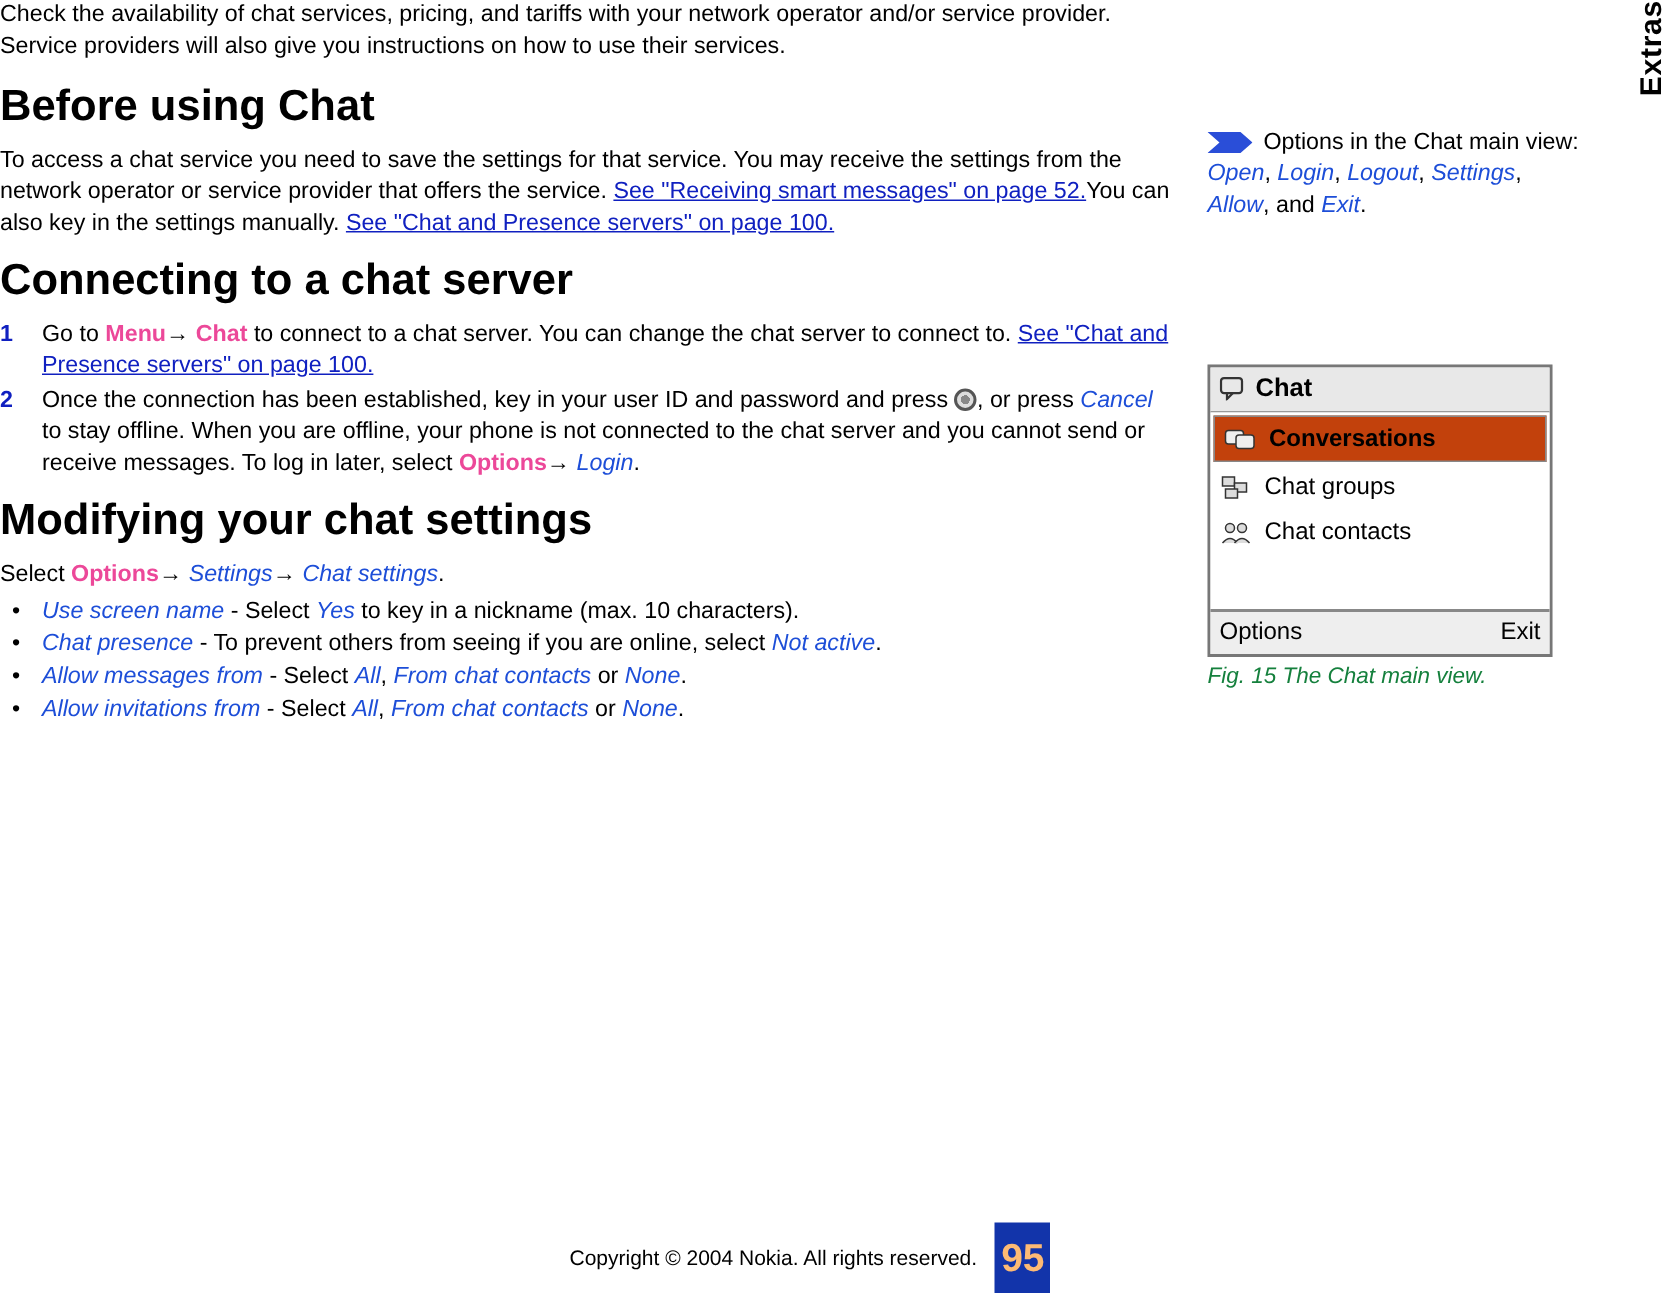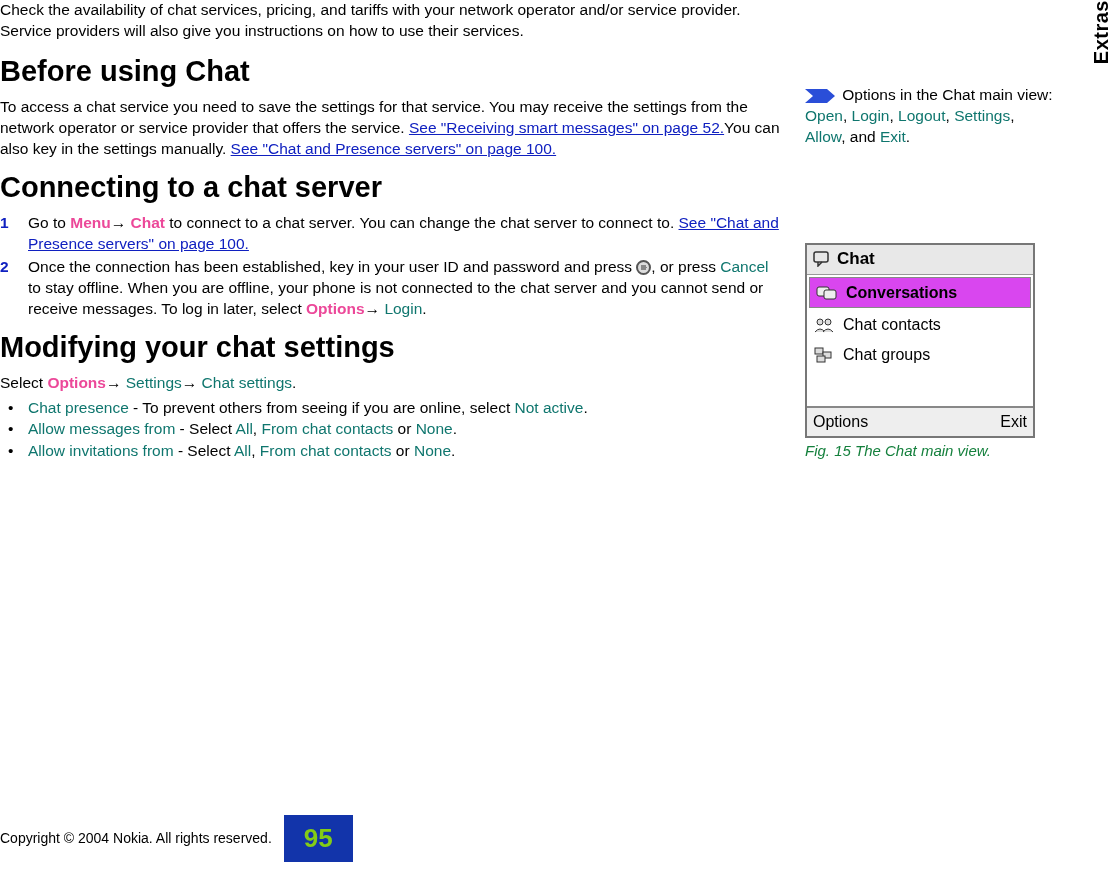--- a/index.html
+++ b/index.html
@@ -43,21 +43,21 @@
     .intro { margin-bottom: 10px; font-size: 15.5px;}
     h2.sec {
       font-family: Arial, Helvetica, sans-serif;
       font-size: 29px;
       font-weight: bold;
       margin: 8px 0 6px 0;
     }
     .body-text { font-size: 15.5px; margin-bottom: 4px; }
     .link { color: #1020c0; text-decoration: underline; }
     .menu-blue { color: #ec4899; font-weight: bold; }
-    .ital-blue { color: #0f766e; }
+    .ital-blue { color: #1d4ed8; font-style: italic; }
     .arrow { font-family: Arial; }
     ol.numlist { list-style: none; padding-left: 0; margin: 4px 0 8px 0; }
     ol.numlist li { margin-bottom: 2px; font-size: 15.5px; padding-left: 28px; position: relative; }
     ol.numlist li .num { position: absolute; left: 0; top: 0; font-weight: bold; color: #1020c0; }
     ul.bullets { list-style: none; padding-left: 0; margin: 4px 0; }
     ul.bullets li { padding-left: 28px; position: relative; font-size: 15.5px; margin-bottom: 1px; }
     ul.bullets li::before { content: "•"; position: absolute; left: 8px; top: 0; color: #000; }
     .nav-circle {
       display: inline-block; width: 15px; height: 15px; border: 2px solid #555; border-radius: 50%;
       vertical-align: middle; position: relative; background: radial-gradient(circle at center, #888 0 3px, #ddd 3px 6px, #fff 6px);
@@ -72,36 +72,36 @@
     .screenshot .titlebar {
       background: #e8e8e8; border-bottom: 1px solid #999; padding: 3px 6px;
       font-weight: bold; font-size: 17px; display:flex; align-items:center;
     }
     .screenshot .titlebar svg { margin-right:6px; }
     .screenshot .rows { flex: 1; background:#fff; }
     .screenshot .row {
       display: flex; align-items: center; padding: 4px 6px; font-size: 16px;
       border-bottom: 0;
     }
-    .screenshot .row.sel { background: #d946ef; font-weight: bold; border:1px solid #888; margin:2px;}
+    .screenshot .row.sel { background: #c2410c; font-weight: bold; border:1px solid #888; margin:2px;}
     .screenshot .row svg { margin-right: 8px; flex-shrink:0;}
     .screenshot .softkeys {
       border-top: 2px solid #888; display: flex; justify-content: space-between;
       padding: 3px 6px; font-size: 16px; background:#eee;
     }
     .fig-caption { font-style: italic; font-size: 15px; margin-top: 3px; color:#15803d;}
     .footer {
       position: absolute; bottom: 12px; left: 0; right: 0;
-      display: flex; justify-content: flex-start; align-items: center;
+      display: flex; justify-content: center; align-items: center;
       padding-right: 40px;
     }
     .footer .copy { font-size: 14px; margin-right: 12px; }
     .footer .pnum {
-      background: #1234aa; color: #84cc16; font-weight: bold; font-size: 26px;
-      padding: 6px 20px;
+      background: #1234aa; color: #fdba74; font-weight: bold; font-size: 26px;
+      padding: 6px 4px;
     }
     .clear { clear: both; }
   </style>
 </head>
 <body>
 
 <div class="page">
   <div class="side-tab">Extras</div>
 
   <div class="main-col">
@@ -122,20 +122,23 @@
         <span class="num">2</span>
         <span>Once the connection has been established, key in your user ID and password and press </span><span class="nav-circle"></span><span>, or press </span><span class="ital-blue">Cancel</span><span> to stay offline. When you are offline, your phone is not connected to the chat server and you cannot send or receive messages. To log in later, select </span><span class="menu-blue">Options</span><span class="arrow">→ </span><span class="ital-blue">Login</span><span>.</span><br>
       </li>
     </ol>
 
     <h2 class="sec">Modifying your chat settings</h2>
     <p class="body-text">
       <span>Select </span><span class="menu-blue">Options</span><span class="arrow">→ </span><span class="ital-blue">Settings</span><span class="arrow">→ </span><span class="ital-blue">Chat settings</span><span>.</span>
     </p>
     <ul class="bullets">
+      <li>
+        <span class="ital-blue">Use screen name</span><span> - Select </span><span class="ital-blue">Yes</span><span> to key in a nickname (max. 10 characters).</span>
+      </li>
       <li>
         <span class="ital-blue">Chat presence</span><span> - To prevent others from seeing if you are online, select </span><span class="ital-blue">Not active</span><span>.</span>
       </li>
       <li>
         <span class="ital-blue">Allow messages from</span><span> - Select </span><span class="ital-blue">All</span><span>, </span><span class="ital-blue">From chat contacts</span><span> or </span><span class="ital-blue">None</span><span>.</span>
       </li>
       <li>
         <span class="ital-blue">Allow invitations from</span><span> - Select </span><span class="ital-blue">All</span><span>, </span><span class="ital-blue">From chat contacts</span><span> or </span><span class="ital-blue">None</span><span>.</span>
       </li>
     </ul>
@@ -159,34 +162,34 @@
       <div class="rows">
         <div class="row sel">
           <svg width="22" height="18">
               <rect x="1" y="3" width="12" height="9" rx="2" fill="#eee" stroke="#333"></rect>
               <rect x="8" y="6" width="12" height="9" rx="2" fill="#eee" stroke="#333"></rect>
             </svg>
           <span>Conversations</span>
         </div>
         <div class="row">
           <svg width="22" height="18">
+              <rect x="2" y="2" width="8" height="6" fill="#ddd" stroke="#333"></rect>
+              <rect x="10" y="6" width="8" height="6" fill="#ddd" stroke="#333"></rect>
+              <rect x="4" y="10" width="8" height="6" fill="#ddd" stroke="#333"></rect>
+            </svg>
+          <span>Chat groups</span>
+        </div>
+        <div class="row">
+          <svg width="22" height="18">
               <circle cx="7" cy="6" r="3" fill="#ddd" stroke="#333"></circle>
               <circle cx="15" cy="6" r="3" fill="#ddd" stroke="#333"></circle>
               <path d="M2 16 Q7 10 12 16" fill="#ddd" stroke="#333"></path>
               <path d="M10 16 Q15 10 20 16" fill="#ddd" stroke="#333"></path>
             </svg>
           <span>Chat contacts</span>
-        </div>
-        <div class="row">
-          <svg width="22" height="18">
-              <rect x="2" y="2" width="8" height="6" fill="#ddd" stroke="#333"></rect>
-              <rect x="10" y="6" width="8" height="6" fill="#ddd" stroke="#333"></rect>
-              <rect x="4" y="10" width="8" height="6" fill="#ddd" stroke="#333"></rect>
-            </svg>
-          <span>Chat groups</span>
         </div>
       </div>
       <div class="softkeys">
         <span>Options</span>
         <span>Exit</span>
       </div>
     </div>
     <div class="fig-caption">Fig. 15 The Chat main view.</div>
   </div>
 

